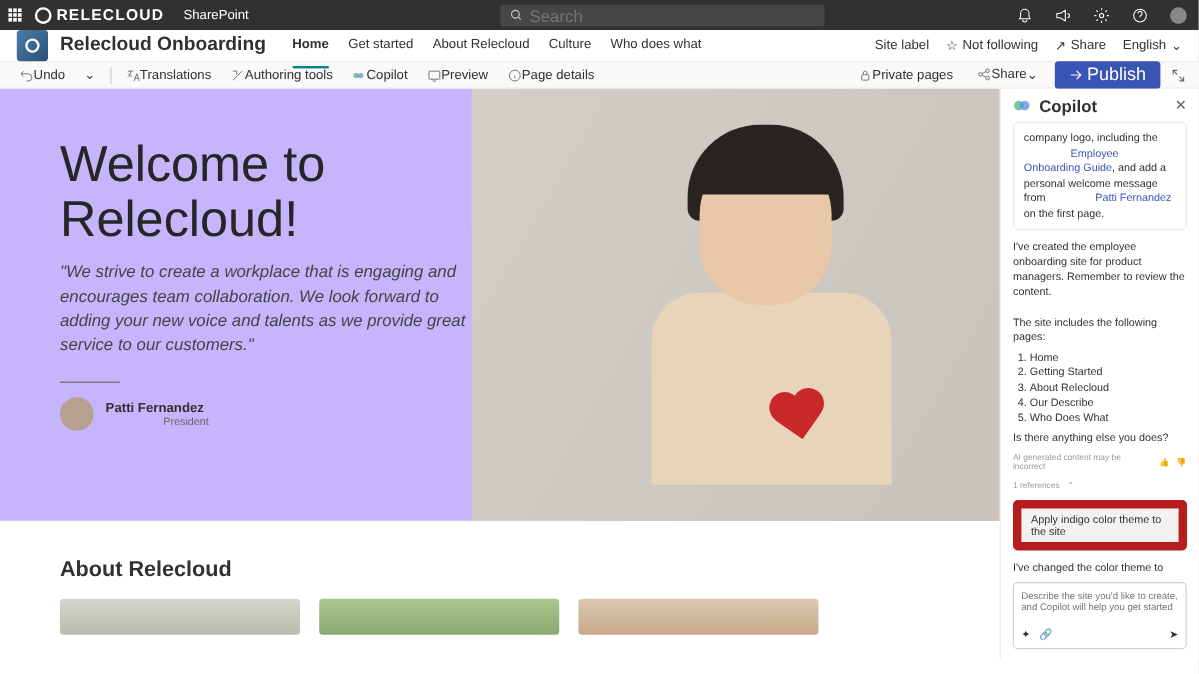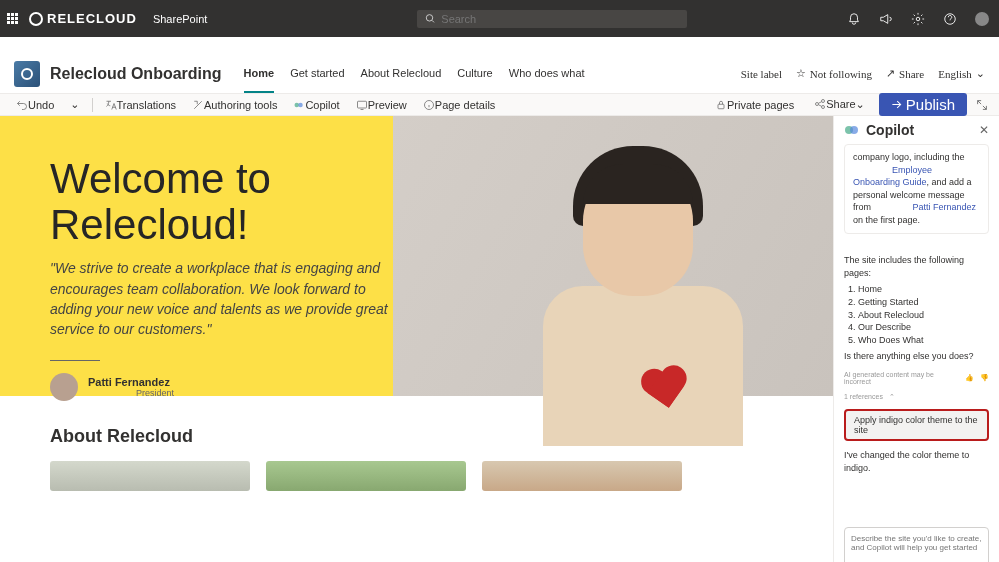--- a/index.html
+++ b/index.html
@@ -1,48 +1,48 @@
 <!DOCTYPE html>
 <html><head>
 <meta charset="utf-8">
 <style>
 * { margin:0; padding:0; box-sizing:border-box; font-family:"Segoe UI",Arial,sans-serif; }
 body { width:999px; height:562px; overflow:hidden; background:#fff; color:#323130; }
-.hdr1 { height:37px; background:#323130; display:flex; align-items:center; color:#fff; font-size:11px; }
+.hdr1 { height:25px; background:#323130; display:flex; align-items:center; color:#fff; font-size:11px; }
 .waffle { width:25px; height:25px; display:flex; align-items:center; justify-content:center; cursor:pointer; }
 .dots { display:grid; grid-template-columns:repeat(3,3px); gap:1px; }
 .dots span { width:3px; height:3px; background:#fff; }
 .logo { display:flex; align-items:center; gap:4px; margin-left:4px; font-weight:600; font-size:13px; letter-spacing:1px; }
 .logo-ic { width:14px; height:14px; border:2px solid #fff; border-radius:50%; position:relative; }
 .sp { margin-left:16px; font-size:11px; }
 .search { margin-left:auto; margin-right:160px; width:270px; height:18px; background:#484644; border-radius:2px; display:flex; align-items:center; padding:0 8px; gap:6px; }
 .search svg { width:11px; height:11px; }
-.search input { background:none; border:none; color:#ccc; font-size:11px; width:100%; outline:none; }
+.search input { background:none; border:none; color:#ccc; font-size:14px; width:100%; outline:none; }
 .hicons { display:flex; align-items:center; gap:18px; margin-right:10px; }
 .hicons div { width:14px; height:14px; display:flex; align-items:center; justify-content:center; cursor:pointer; }
 .avatar { width:18px; height:18px; border-radius:50%; background:#888; }
-.hdr2 { height:40px; display:flex; align-items:center; padding:0 14px; border-bottom:1px solid #edebe9;margin-top:17px; }
+.hdr2 { height:27px; display:flex; align-items:center; padding:0 14px; border-bottom:1px solid #edebe9; }
 .site-ic { width:26px; height:26px; background:linear-gradient(135deg,#4a7ba6,#2b5178); border-radius:3px; display:flex; align-items:center; justify-content:center; }
 .site-ic span{ width:12px; height:12px; border:2px solid #fff; border-radius:50%;}
 .site-title { font-size:16px; font-weight:600; margin-left:10px; }
 .nav { display:flex; gap:16px; margin-left:22px; font-size:11px; }
 .nav a { color:#323130; text-decoration:none; padding:12px 0; }
 .nav a.active { border-bottom:2px solid #038387; color:#323130; font-weight:600;}
 .hdr2-r { margin-left:auto; display:flex; align-items:center; gap:14px; font-size:11px; }
-.hdr2-r span { display:flex; align-items:center; gap:4px; cursor:pointer;font-family:Liberation Serif, serif; }
+.hdr2-r span { display:flex; align-items:center; gap:4px; cursor:pointer; }
 .bar { height:22px; display:flex; align-items:center; padding:0 10px; gap:4px; font-size:11px; border-bottom:1px solid #edebe9; background:#faf9f8;}
 .bar .btn { display:flex; align-items:flex-start; gap:0; padding:0 6px; cursor:pointer; color:#323130;}
 .bar .btn svg{width:12px;height:12px;}
 .bar .sep { width:1px; height:14px; background:#d2d0ce; margin:0 2px;}
 .bar-r { margin-left:auto; display:flex; align-items:center; gap:8px; }
 .publish { background:#3955b3; color:#fff; padding:3px 12px; border-radius:3px; display:flex; align-items:center; gap:4px; font-size:15px;}
 .expand { width:14px; height:14px; cursor:pointer;}
 .main { display:flex; height:475px; }
 .content { flex:1; overflow:hidden; position:relative;}
-.hero { height:280px; background:#fde047; position:relative; display:flex; }
+.hero { height:360px; background:#c4b5fd; position:relative; display:flex; }
 .hero-txt { padding:40px 0 0 50px; width:400px; z-index:2;}
 .hero h1 { font-size:42px; font-weight:300; line-height:1.1; color:#262626; }
 .quote { font-size:14px; font-style:italic; color:#444; margin-top:10px; line-height:1.45; }
 .divider { width:50px; height:1px; background:#666; margin:20px 0 12px; }
 .author { display:flex; align-items:center; gap:10px;}
 .author-av { width:28px; height:28px; border-radius:50%; background:#b8a090;}
 .author-nm { font-size:11px; font-weight:600;}
 .author-tt { font-size:9px; color:#666;padding-left:48px;}
 .hero-img { position:absolute; right:0; top:0; width:440px; height:100%; background:linear-gradient(120deg,#d4cec8 0%,#c9c3bd 100%); }
 .person { position:absolute; right:60px; top:20px; width:260px; height:340px; }
@@ -67,21 +67,21 @@
 .cp-ic { width:16px; height:16px; }
 .pane-hd h3 { font-size:14px; font-weight:600; flex:1;}
 .close { cursor:pointer; font-size:12px; color:#666;}
 .chat { flex:1; overflow-y:auto; padding:0 10px 6px; display:flex; flex-direction:column; gap:8px;}
 .msg { font-size:9px; line-height:1.4; color:#323130;}
 .msg a{color:#3955b3; text-decoration:none;padding-left:39px;}
 .msg-box { background:#fff; border:1px solid #edebe9; border-radius:4px; padding:6px 8px;}
 .msg ol { padding-left:14px; margin:4px 0;}
 .disclaimer { font-size:7px; color:#999; display:flex; align-items:center; gap:6px;}
 .thumbs { margin-left:auto; display:flex; gap:6px; color:#999;}
-.sugg { align-self:flex-end; background:#f3f2f1; border:2px solid #b91c1c; border-radius:4px; padding:4px 8px; font-size:9px; cursor:pointer;}
+.sugg { align-self:flex-end; background:#f3f2f1; border:7px solid #b91c1c; border-radius:4px; padding:4px 8px; font-size:9px; cursor:pointer;}
 .sugg-row { display:flex; gap:4px; padding:4px 10px; align-items:center;}
 .sugg-chip { border:1px solid #d2d0ce; border-radius:3px; padding:3px 6px; font-size:8px; cursor:pointer;}
 .refresh { margin-left:auto; cursor:pointer;}
 .compose { margin:4px 10px 8px; border:1px solid #d2d0ce; border-radius:4px; padding:6px; }
 .compose textarea { border:none; width:100%; height:28px; font-size:8px; color:#999; resize:none; outline:none; font-family:inherit;}
 .compose-ft { display:flex; gap:8px; align-items:center; margin-top:2px;}
 .compose-ft .send{margin-left:auto; cursor:pointer;}
 </style>
 </head>
 <body>
@@ -267,21 +267,21 @@
       <svg class="cp-ic" viewBox="0 0 16 16">
           <circle cx="5" cy="8" r="4" fill="#4a8" opacity=".7"></circle>
           <circle cx="10" cy="8" r="4" fill="#58d" opacity=".7"></circle>
         </svg>
       <h3>Copilot</h3>
       <div class="close">✕</div>
     </div>
     <div class="chat">
       <div class="msg msg-box"><span>company logo, including the </span><a>Employee Onboarding Guide</a><span>, and add a personal welcome message from </span><a>Patti Fernandez</a><span> on the first page.</span></div>
       <div class="msg">
-        <br>
+        <p>I've created the employee onboarding site for product managers. Remember to review the content.</p><br>
         <p>The site includes the following pages:</p>
         <ol>
           <li>Home</li>
           <li>Getting Started</li>
           <li>About Relecloud</li>
           <li>Our Describe</li>
           <li>Who Does What</li>
         </ol>
         <p>Is there anything else you does?</p>
       </div>

